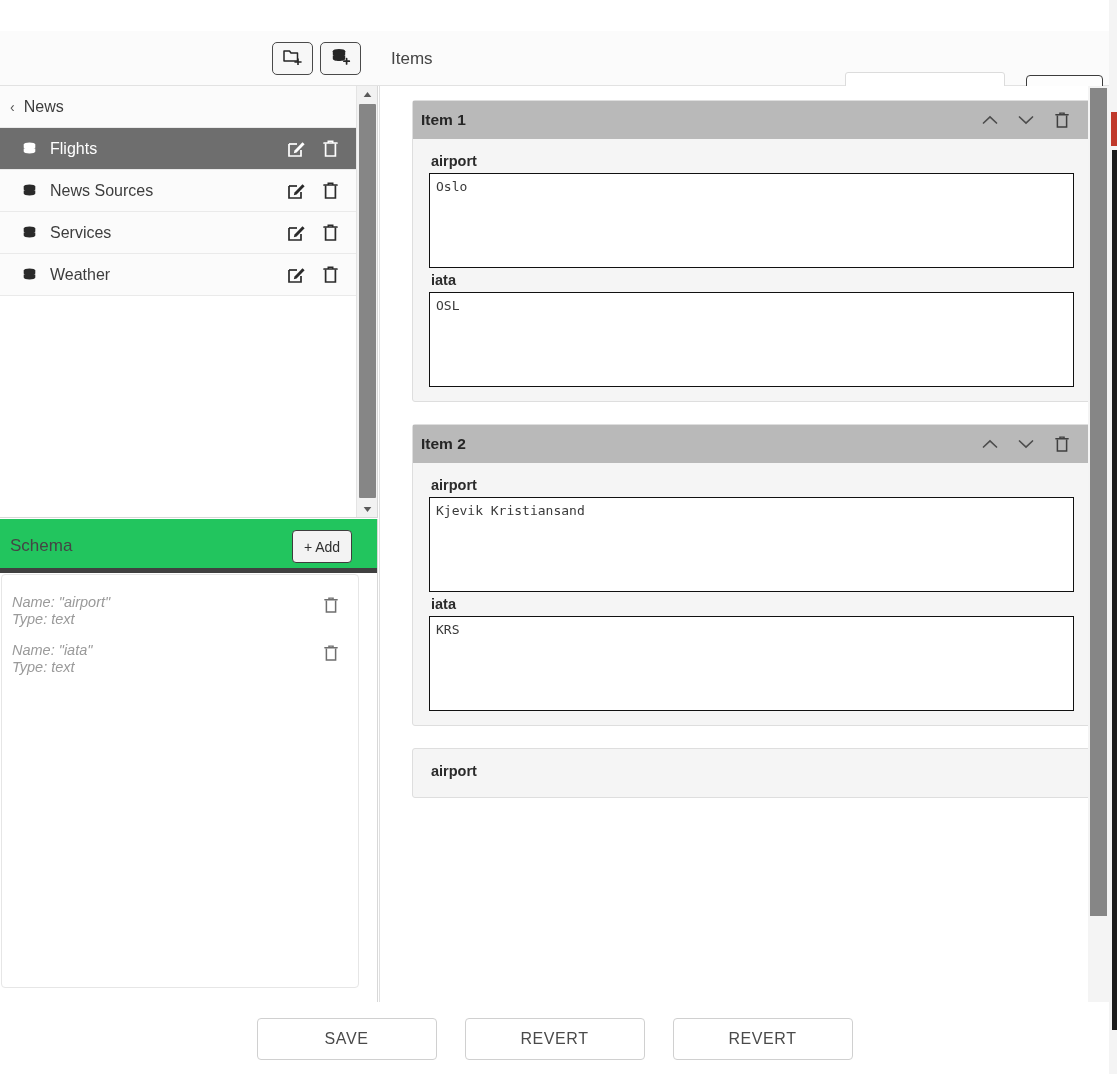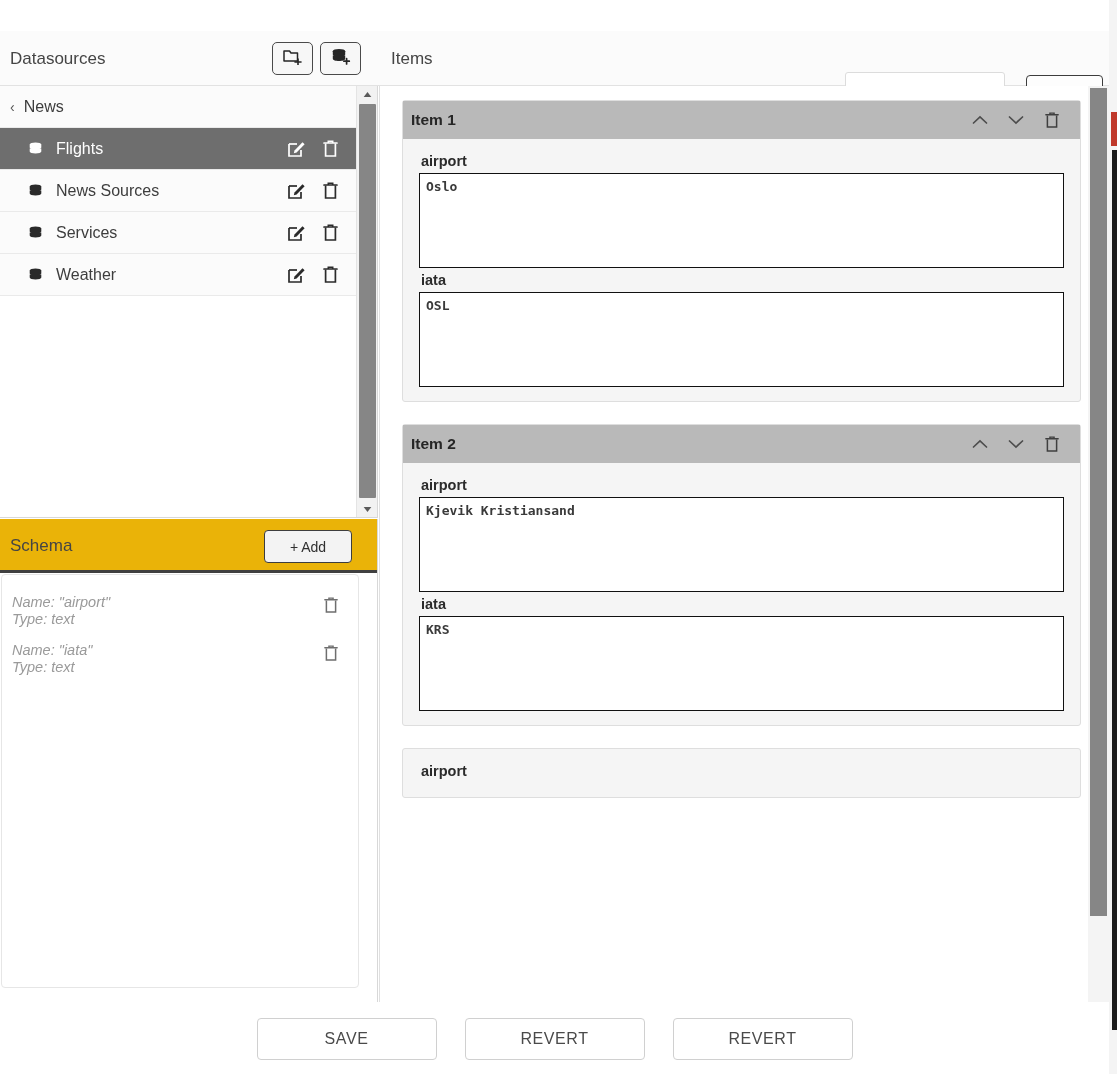--- a/index.html
+++ b/index.html
@@ -175,21 +175,21 @@
     border-bottom: 1px solid #eaeaea;
     cursor: pointer;
     font-size: 16px;
     color: #3d3d3d;
   }
   .back-chev { margin-right: 9px; color: #555; font-size: 14px; }
 
   .ds-row {
     height: 42px;
     display: flex; align-items: center;
-    padding: 0 10px 0 28px;
+    padding: 0 10px 0 22px;
     border-bottom: 1px solid #eaeaea;
     cursor: pointer;
     background: #fbfbfb;
     font-size: 16px;
     color: #3d3d3d;
     position: relative;
   }
   .ds-row.selected {
     background: #6e6e6e;
     color: #ffffff;
@@ -222,31 +222,31 @@
   .schema-wrap {
     position: absolute;
     left: 0; top: 433px;
     width: 378px; height: 483px;
     background: #ffffff;
     border-right: 1px solid #d8d8d8;
   }
   .schema-head {
     position: relative;
     height: 54px;
-    border-bottom: 3px solid #404040;
-    background: #eab308;
+    border-bottom: 5px solid #404040;
+    background: #22c55e;
     padding-left: 20px;
   }
   .schema-title {
     position: absolute; left: 10px; top: 0;
     line-height: 54px; font-size: 17px; color: #454545;
   }
   .schema-add {
     position: absolute; right: 25px; top: 11px;
-    width: 88px; height: 33px;
+    width: 60px; height: 33px;
     border: 1px solid #3d3d3d; border-radius: 4px;
     background: #f3f3f3; font-size: 14px; color: #2f2f2f;
     cursor: pointer; font-family: "Liberation Sans", sans-serif; text-align: center;
   }
   .schema-body {
     position: absolute;
     left: 1px; top: 55px; right: 18px; bottom: 14px;
     border: 1px solid #e6e6e6;
     border-radius: 4px;
     background: #ffffff;
@@ -271,21 +271,21 @@
   .items-panel {
     position: absolute;
     left: 379px; top: 86px;
     width: 730px; height: 916px;
     background: #ffffff;
     border-left: 1px solid #e0e0e0;
     overflow: hidden;
   }
   .items-scroll {
     position: absolute;
-    left: 4px; top: 0;
+    left: 14px; top: 0;
     width: 709px; height: 916px;
     padding: 14px 12px 0 18px;
     overflow: hidden;
   }
 
   .item-card {
     background: #f5f5f5;
     border: 1px solid #dedede;
     border-radius: 3px;
     margin-bottom: 22px;
@@ -319,21 +319,20 @@
     border: 1px solid #111;
     border-radius: 0;
     background: #ffffff;
     font-family: "DejaVu Sans Mono", monospace;
     font-size: 13px;
     color: #3a3a3a;
     padding: 5px 6px;
     resize: none;
     display: block;
     outline: none;
-    font-weight: bold;
   }
 
   .items-scrollbar {
     position: absolute;
     right: 0; top: 0;
     width: 21px; height: 916px;
     background: #f4f4f4;
   }
   .items-sb-thumb {
     position: absolute; left: 2px; top: 2px;
@@ -366,21 +365,20 @@
 <body>
 
 <div id="app">
 
   <div class="bg-peek"></div>
   <div class="bg-peek-red"></div>
   <div class="bg-peek-dark"></div>
 
 
   <div class="subheader">
-    <div class="ds-title">Datasources</div>
 
     <div class="hdr-btn" id="btn-add-folder">
       <span>
         <svg width="19" height="17" viewBox="0 0 19 17" aria-hidden="true">
           <path d="M1 3 H6.5 L8 5 H14.5 V13 H1 Z" fill="none" stroke="#262626" stroke-width="1.5" stroke-linejoin="round"></path>
           <path d="M15 11 V17 M12 14 H18" stroke="#262626" stroke-width="1.6" stroke-linecap="round"></path>
         </svg>
       </span>
     </div>
 

